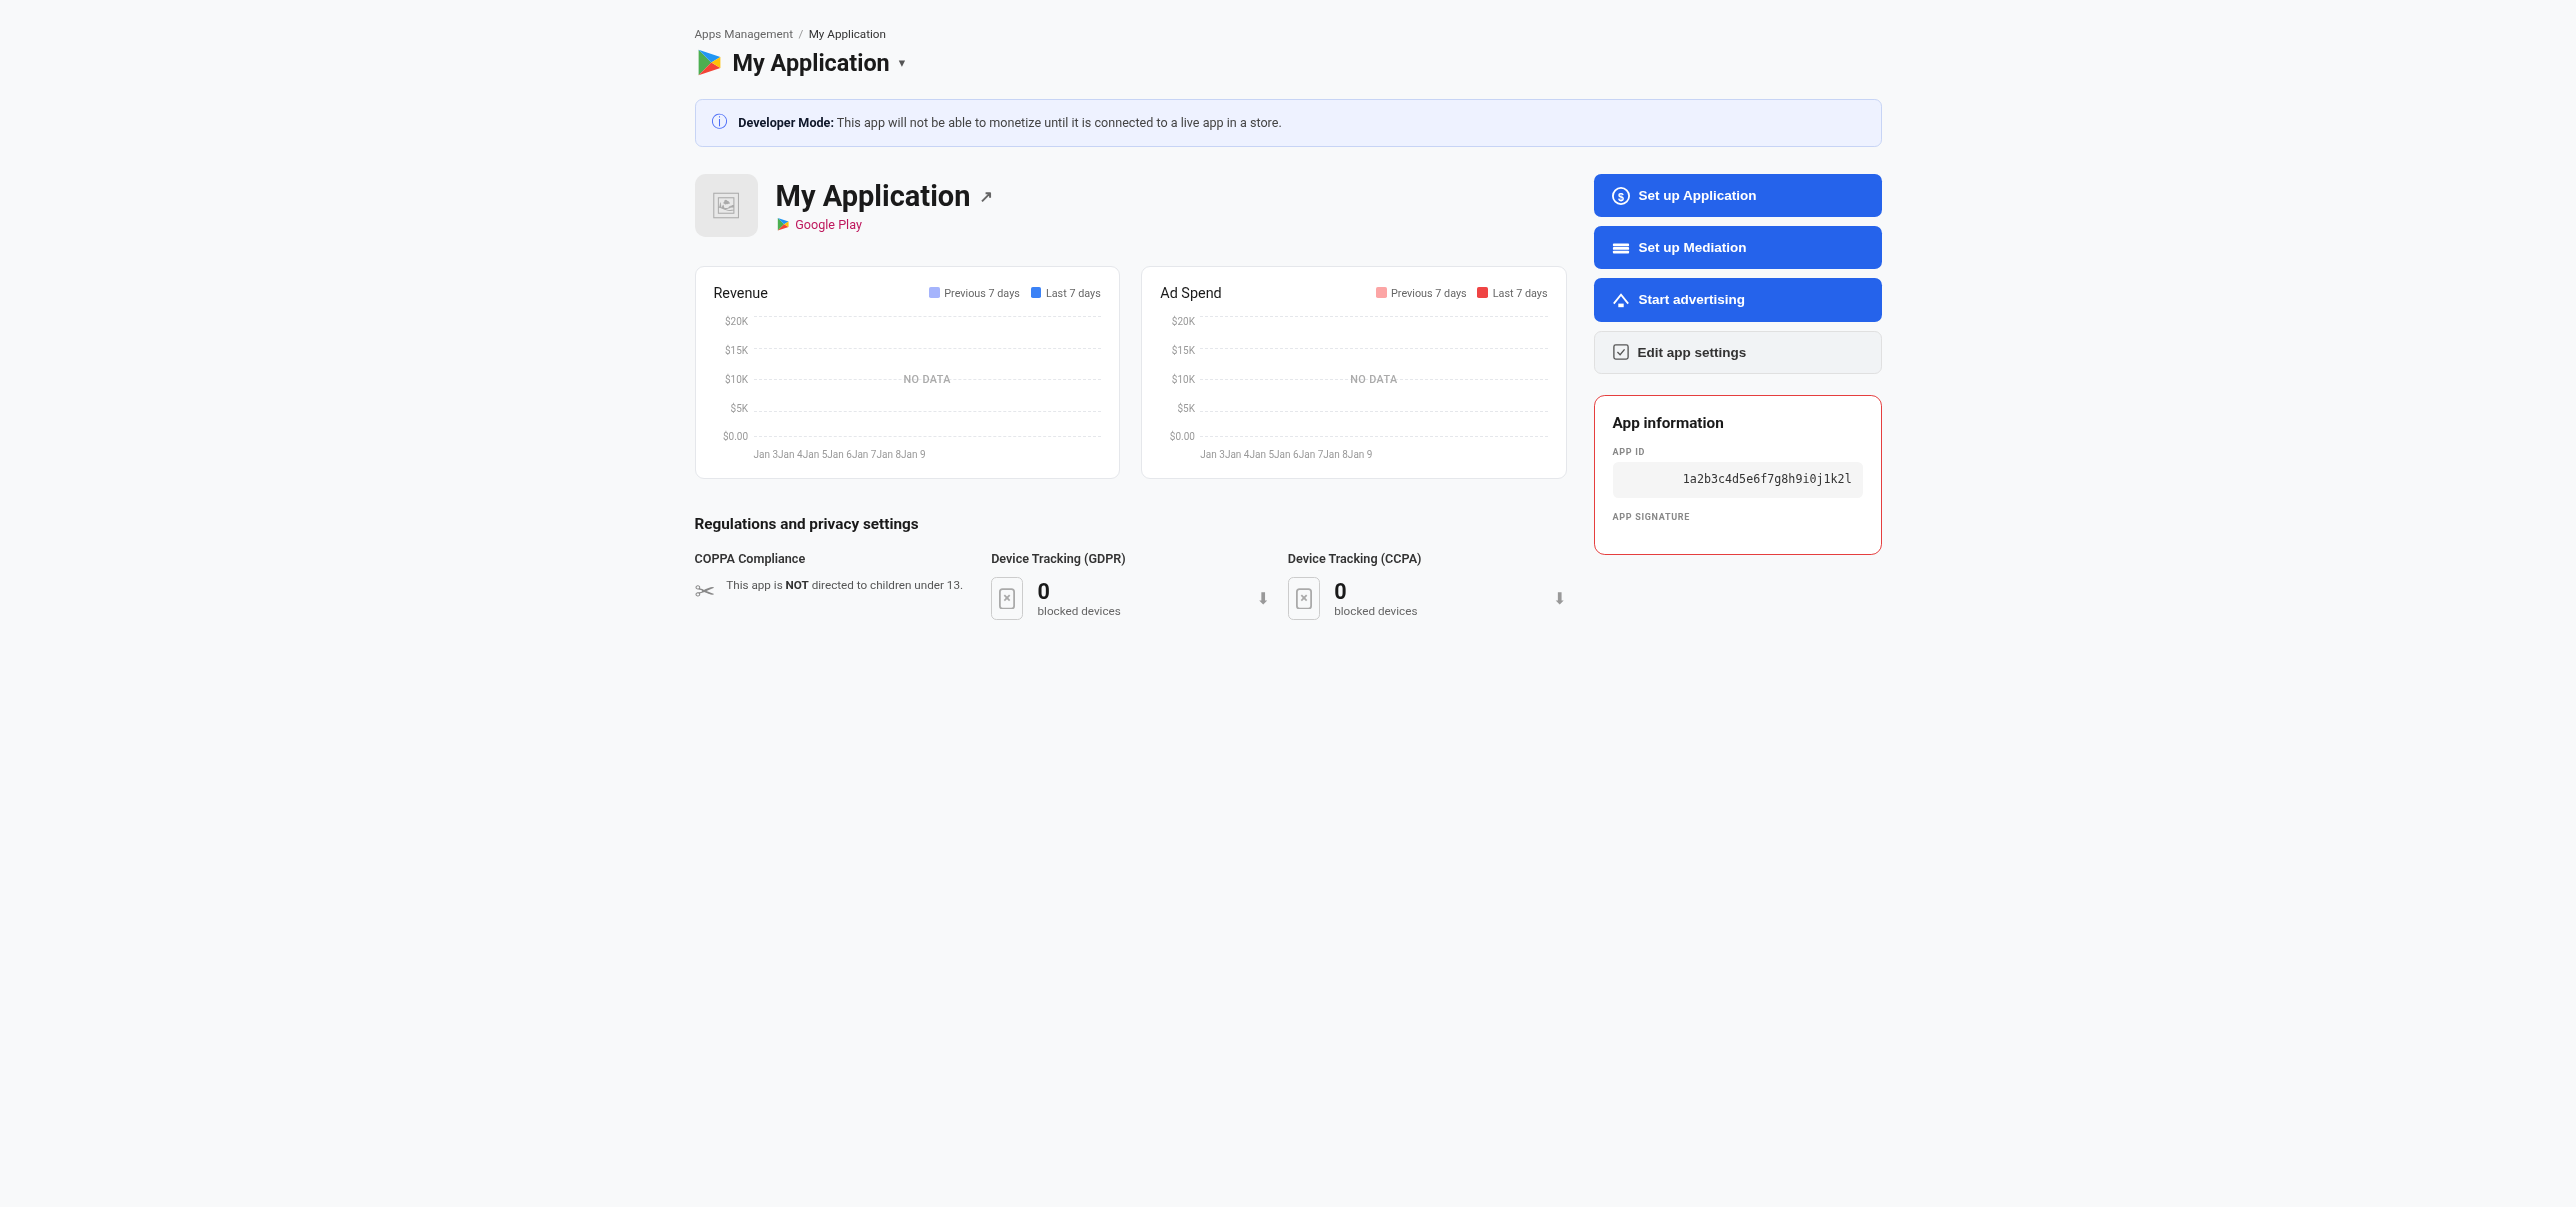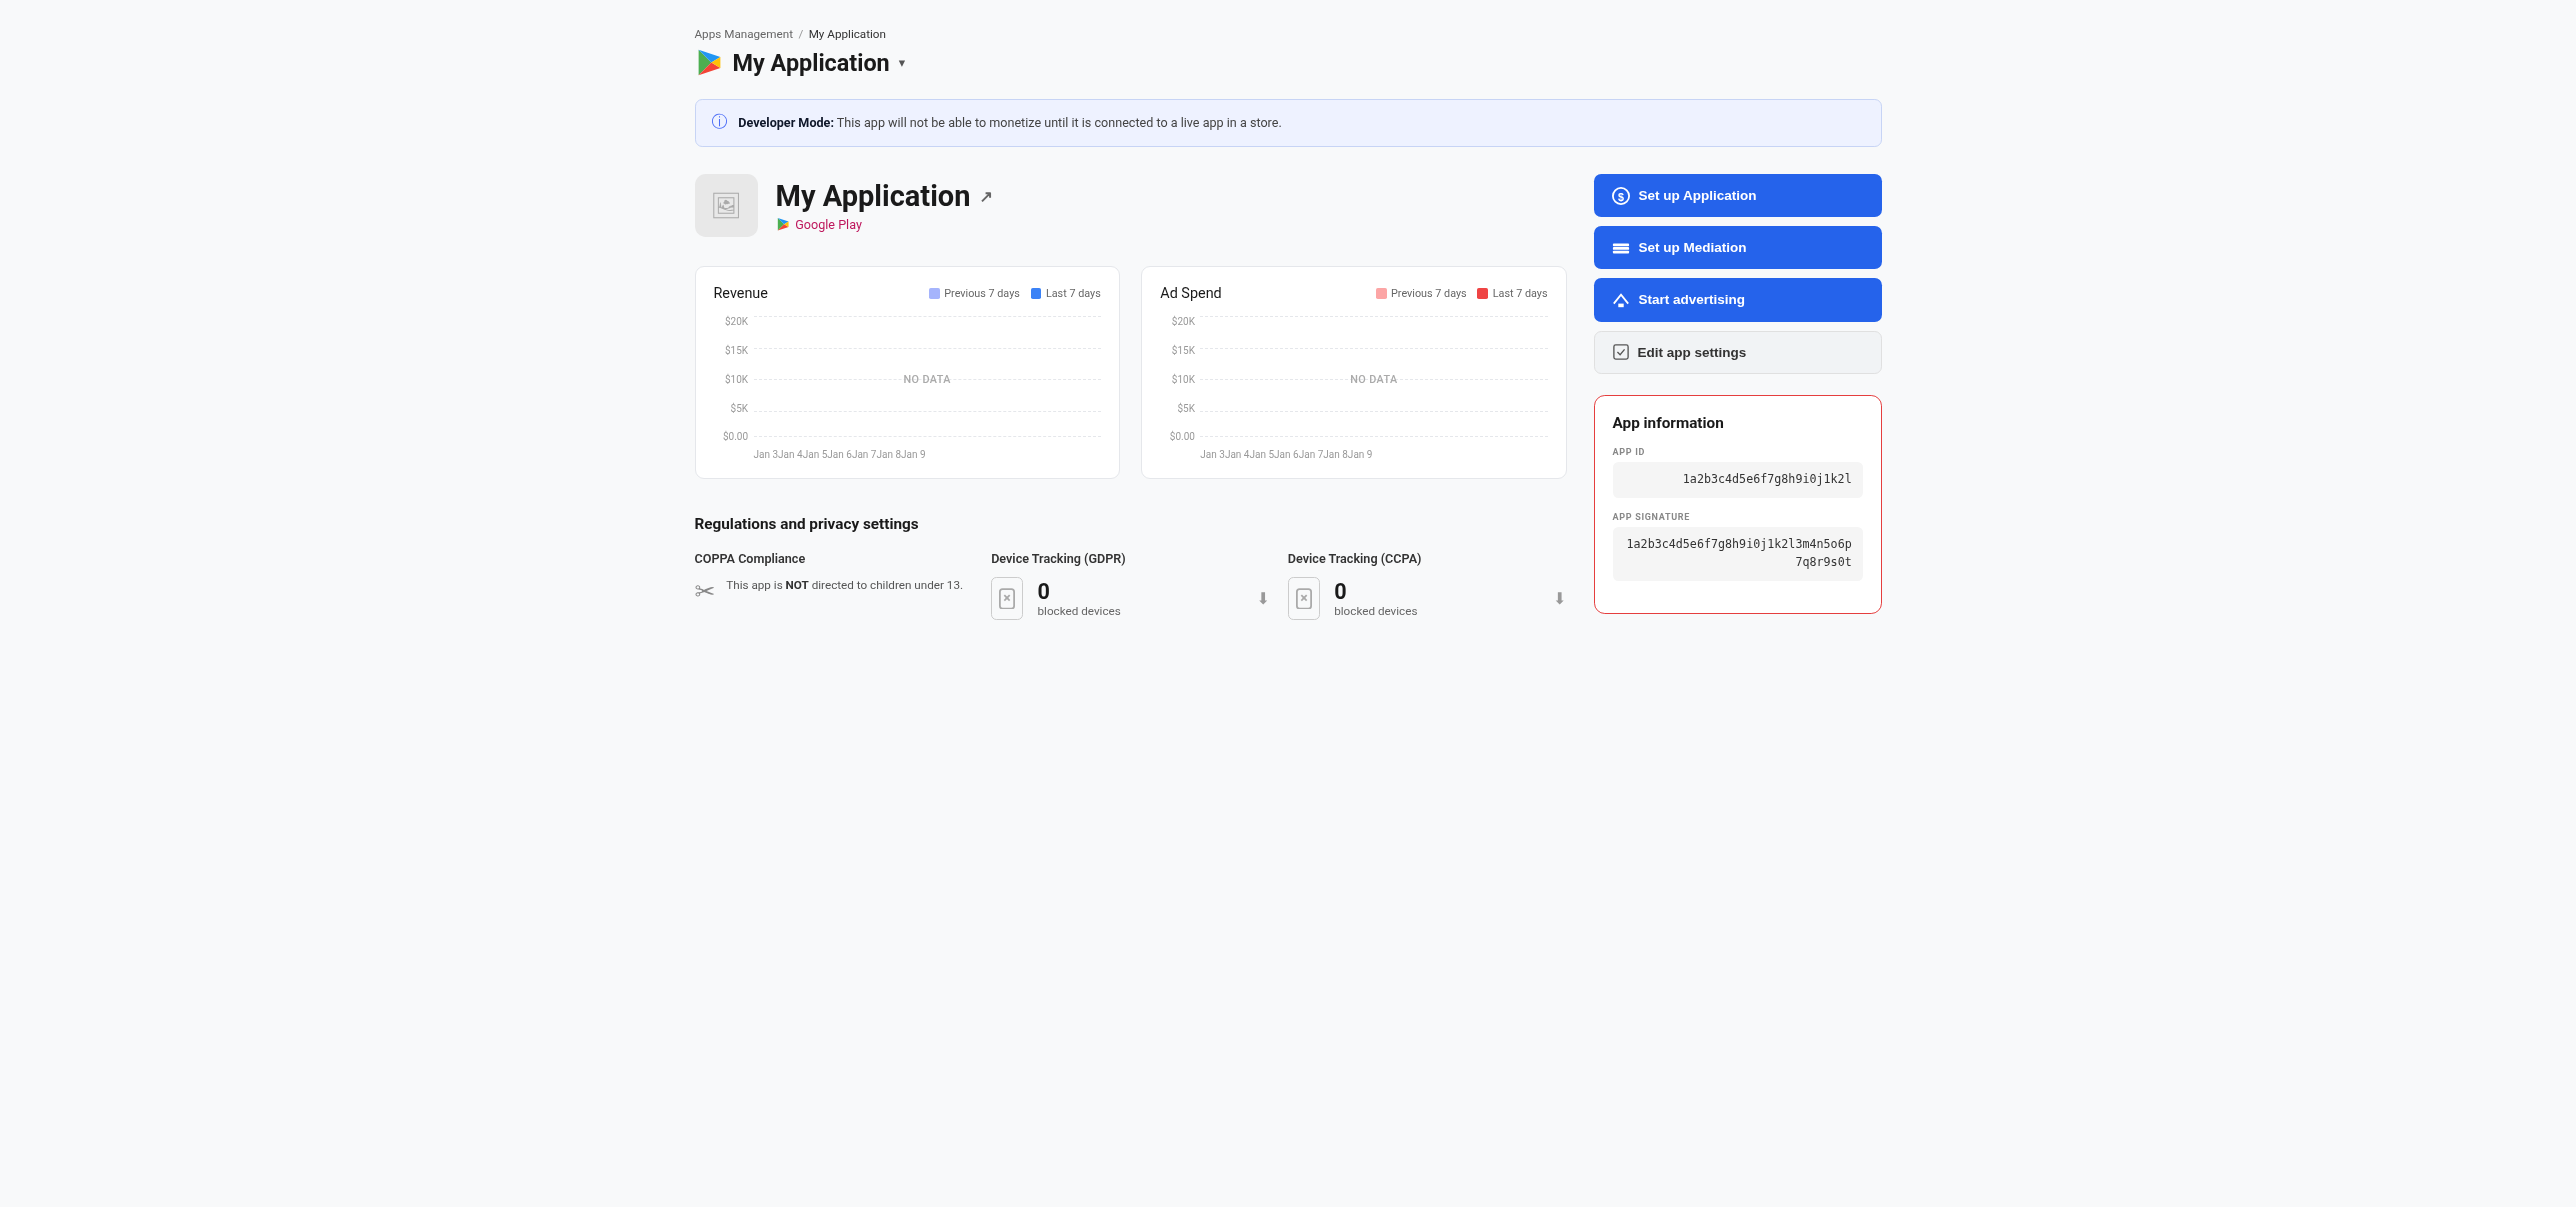--- a/index.html
+++ b/index.html
@@ -144,21 +144,21 @@
       color: #1a1a1a;
     }
     .legend {
       display: flex;
       align-items: center;
       gap: 10.8px;
       margin-left: auto;
     }
     .legend-item {
       display: flex;
-      align-items: center;
+      align-items: flex-start;
       gap: 4.5px;
       font-size: 10.8px;
       color: #666;
     }
     .legend-dot {
       width: 10.8px;
       height: 10.8px;
       border-radius: 1.8px;
     }
     .chart-area {
@@ -597,21 +597,20 @@
       <div class="app-info-card">
         <div class="app-info-title">App information</div>
 
         <div class="info-field">
           <div class="info-label">APP ID</div>
           <div class="info-value">1a2b3c4d5e6f7g8h9i0j1k2l</div>
         </div>
 
         <div class="info-field">
           <div class="info-label">APP SIGNATURE</div>
-          <div class="info-value">1a2b3c4d5e6f7g8h9i0j1k2l3m4n5o6p7q8r9s0t</div>
         </div>
 
       </div>
 
     </div>
 
   </div>
 
 </div>
 

